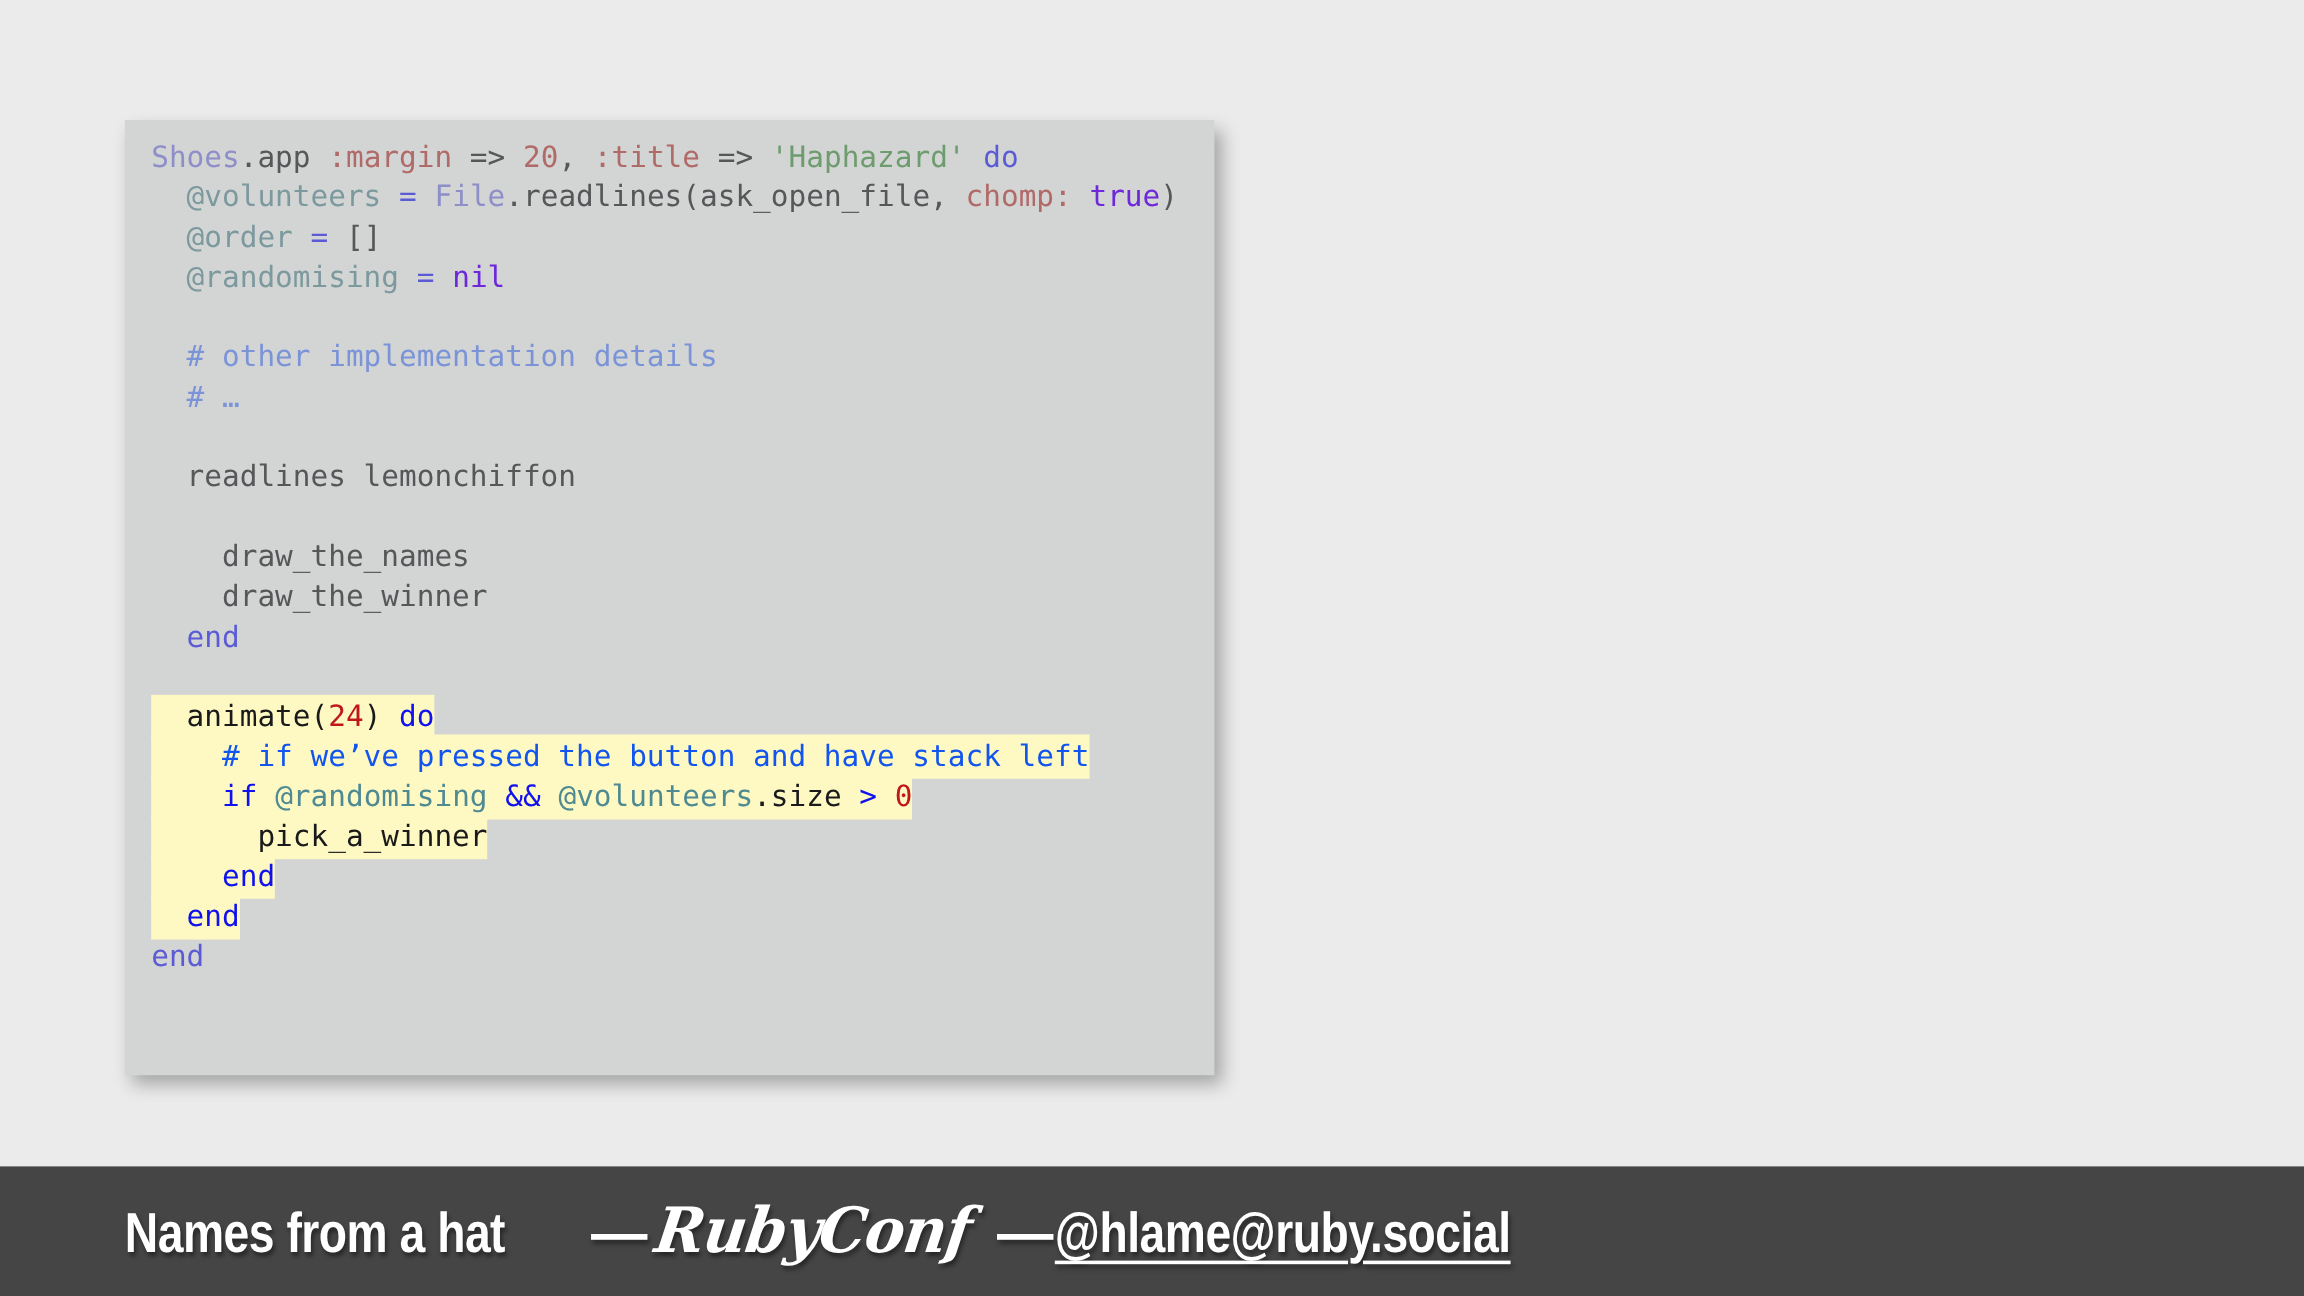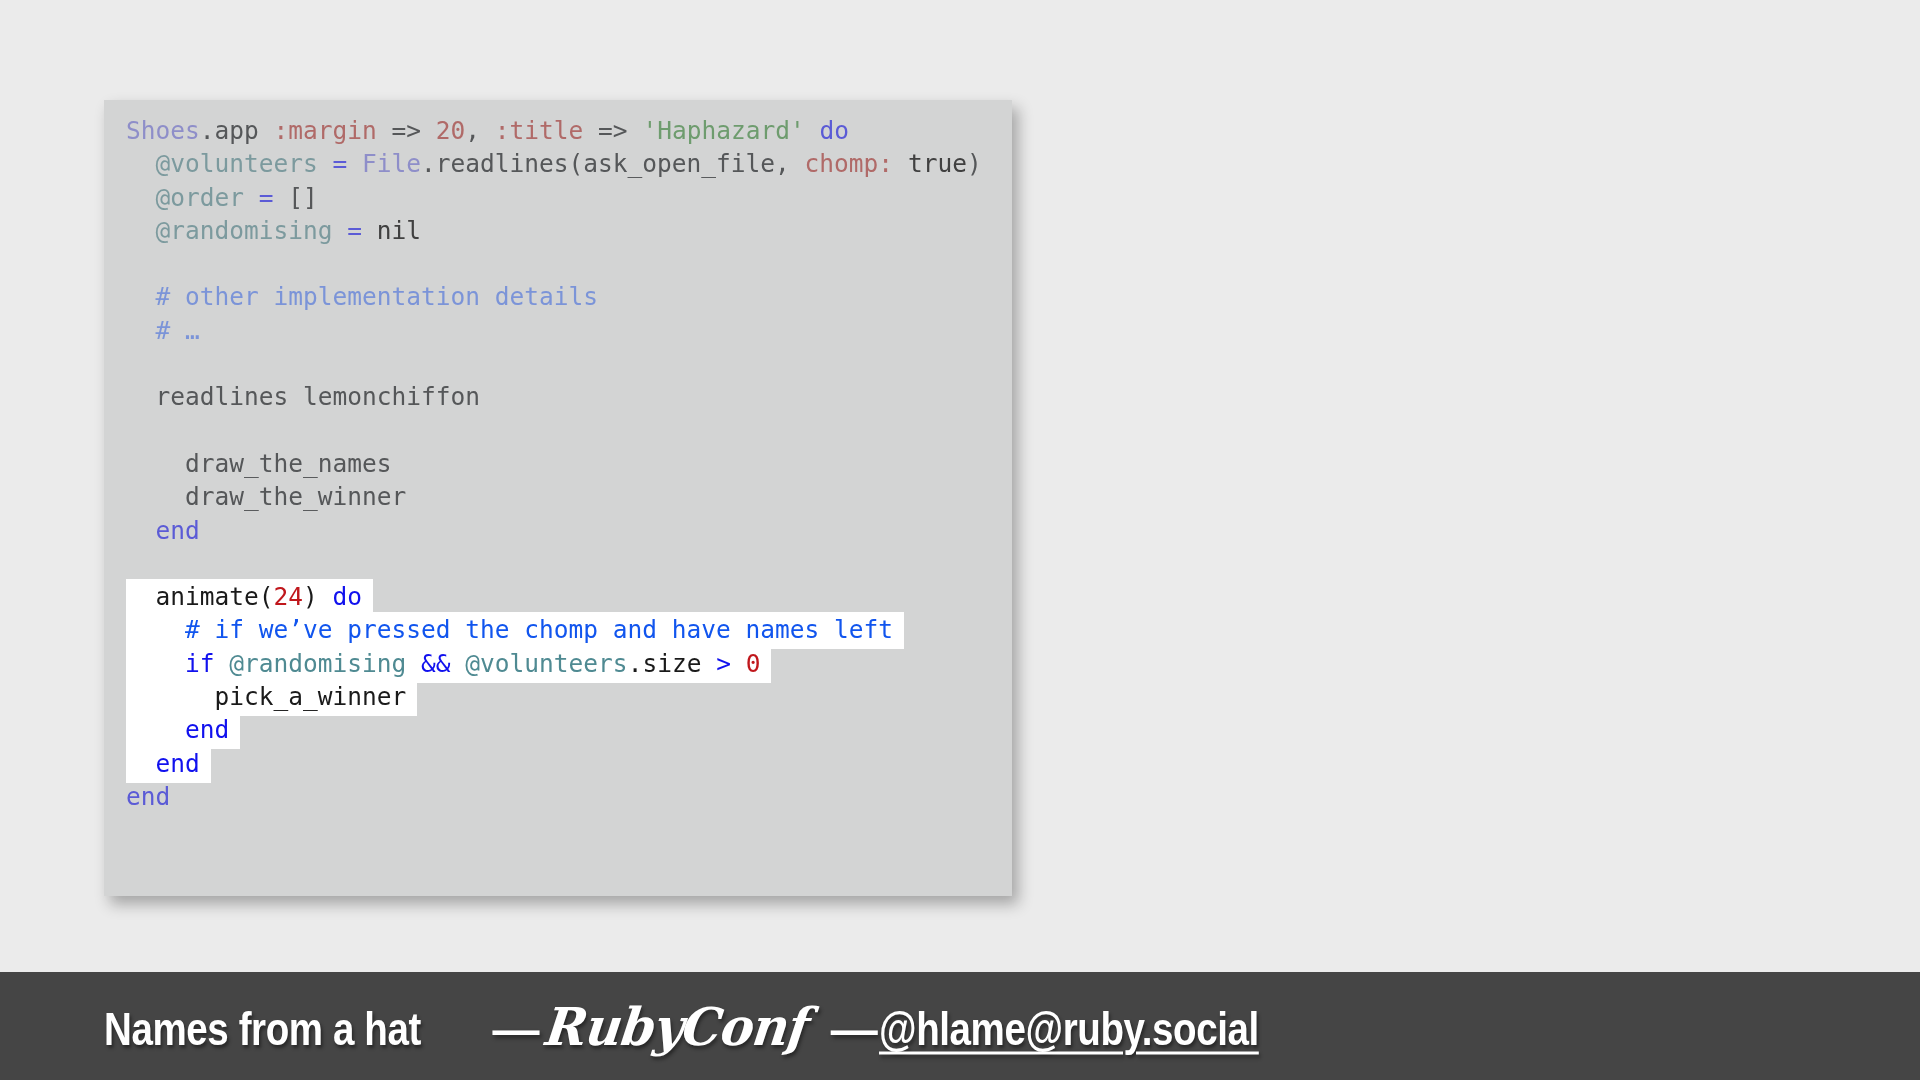--- a/index.html
+++ b/index.html
@@ -56,36 +56,36 @@
   
   .c-plain   { color: #555759; }
   .c-const   { color: #8e8ec9; }
   .c-symbol  { color: #b06a68; }
   .c-num     { color: #b06a68; }
   .c-string  { color: #6e9c6e; }
   .c-kw      { color: #5b5bd6; }
   .c-ivar    { color: #7c9a9e; }
   .c-op      { color: #5b5bd6; }
   .c-comment { color: #7b94d8; text-align: right; }
-  .c-nil     { color: #404040; }
+  .c-nil     { color: #6d28d9; }
 
   
   .h-plain   { color: #1a1a1a; }
   .h-num     { color: #c0171c; }
   .h-kw      { color: #1111ee; }
   .h-ivar    { color: #4f8a92; }
   .h-op      { color: #1111ee; }
   .h-comment { color: #1155ee; }
 
   
   .hl {
-    background: #ffffff;
+    background: #fef9c3;
     box-decoration-break: clone;
     -webkit-box-decoration-break: clone;
-    padding: 3px 11px 5px 0;
+    padding: 3px 0 5px 0;
   }
 
   
   #footer {
     position: absolute;
     left: 0;
     top: 972px;
     width: 1920px;
     height: 108px;
     background: #454545;
@@ -148,21 +148,21 @@
 </span><span class="line"><span><span class="c-plain">  </span><span class="c-comment"># other implementation details</span></span>
 </span><span class="line"><span><span class="c-plain">  </span><span class="c-comment"># …</span></span>
 </span><span class="line">
 </span><span class="line"><span><span class="c-plain">  readlines lemonchiffon</span></span>
 </span><span class="line">
 </span><span class="line"><span><span class="c-plain">    draw_the_names</span></span>
 </span><span class="line"><span><span class="c-plain">    draw_the_winner</span></span>
 </span><span class="line"><span><span class="c-plain">  </span><span class="c-kw">end</span></span>
 </span><span class="line">
 </span><span class="line"><span class="hl"><span class="h-plain">  animate(</span><span class="h-num">24</span><span class="h-plain">) </span><span class="h-kw">do</span></span>
-</span><span class="line"><span class="hl"><span class="h-plain">    </span><span class="h-comment"># if we’ve pressed the chomp and have names left</span></span>
+</span><span class="line"><span class="hl"><span class="h-plain">    </span><span class="h-comment"># if we’ve pressed the button and have stack left</span></span>
 </span><span class="line"><span class="hl"><span class="h-plain">    </span><span class="h-kw">if</span><span class="h-plain"> </span><span class="h-ivar">@randomising</span><span class="h-plain"> </span><span class="h-op">&amp;&amp;</span><span class="h-plain"> </span><span class="h-ivar">@volunteers</span><span class="h-plain">.size </span><span class="h-op">&gt;</span><span class="h-plain"> </span><span class="h-num">0</span></span>
 </span><span class="line"><span class="hl"><span class="h-plain">      pick_a_winner</span></span>
 </span><span class="line"><span class="hl"><span class="h-plain">    </span><span class="h-kw">end</span></span>
 </span><span class="line"><span class="hl"><span class="h-plain">  </span><span class="h-kw">end</span></span>
 </span><span class="line"><span><span class="c-kw">end</span></span>
 </span></pre>
   </div>
 
   <div id="footer">
     <div id="footer-text">

